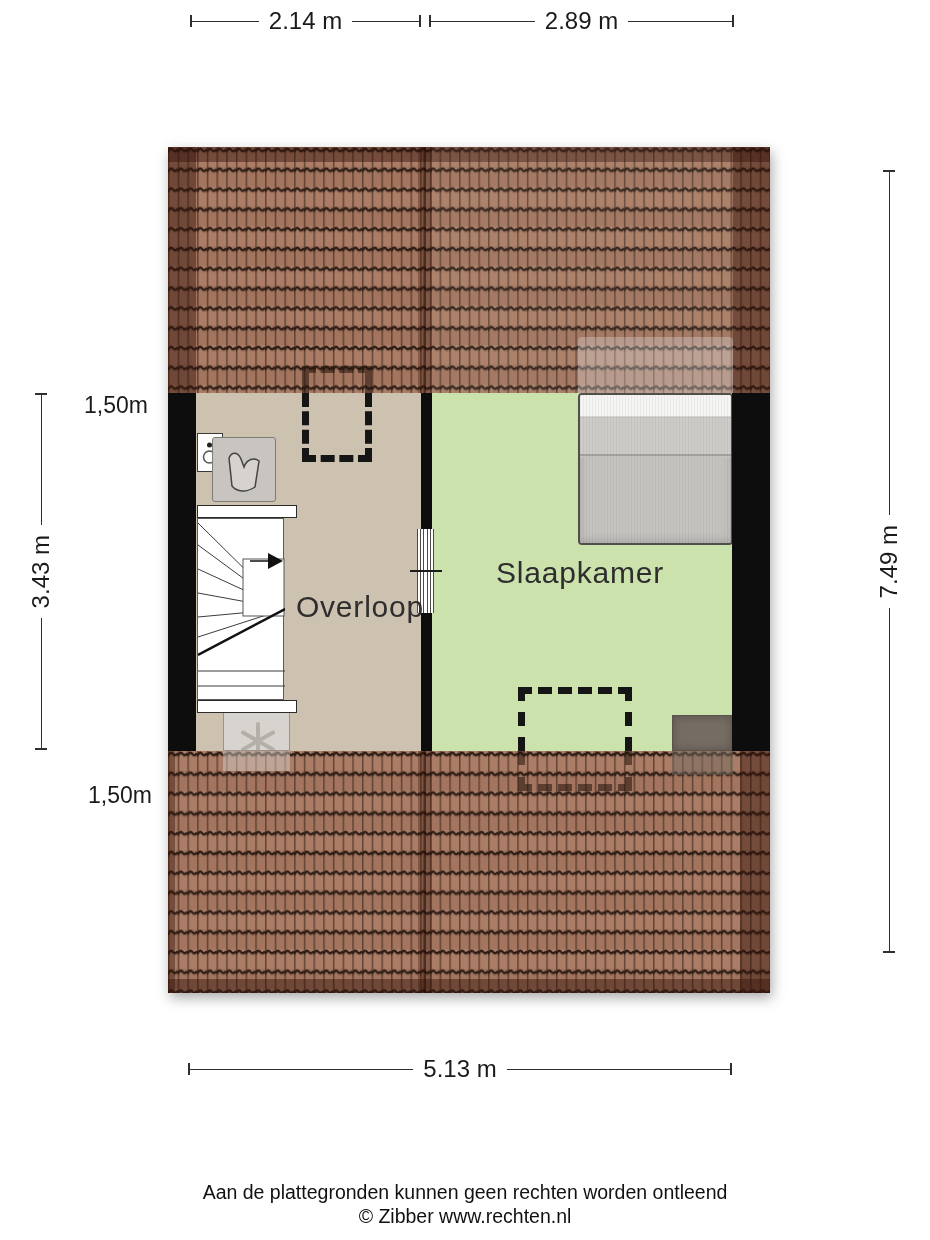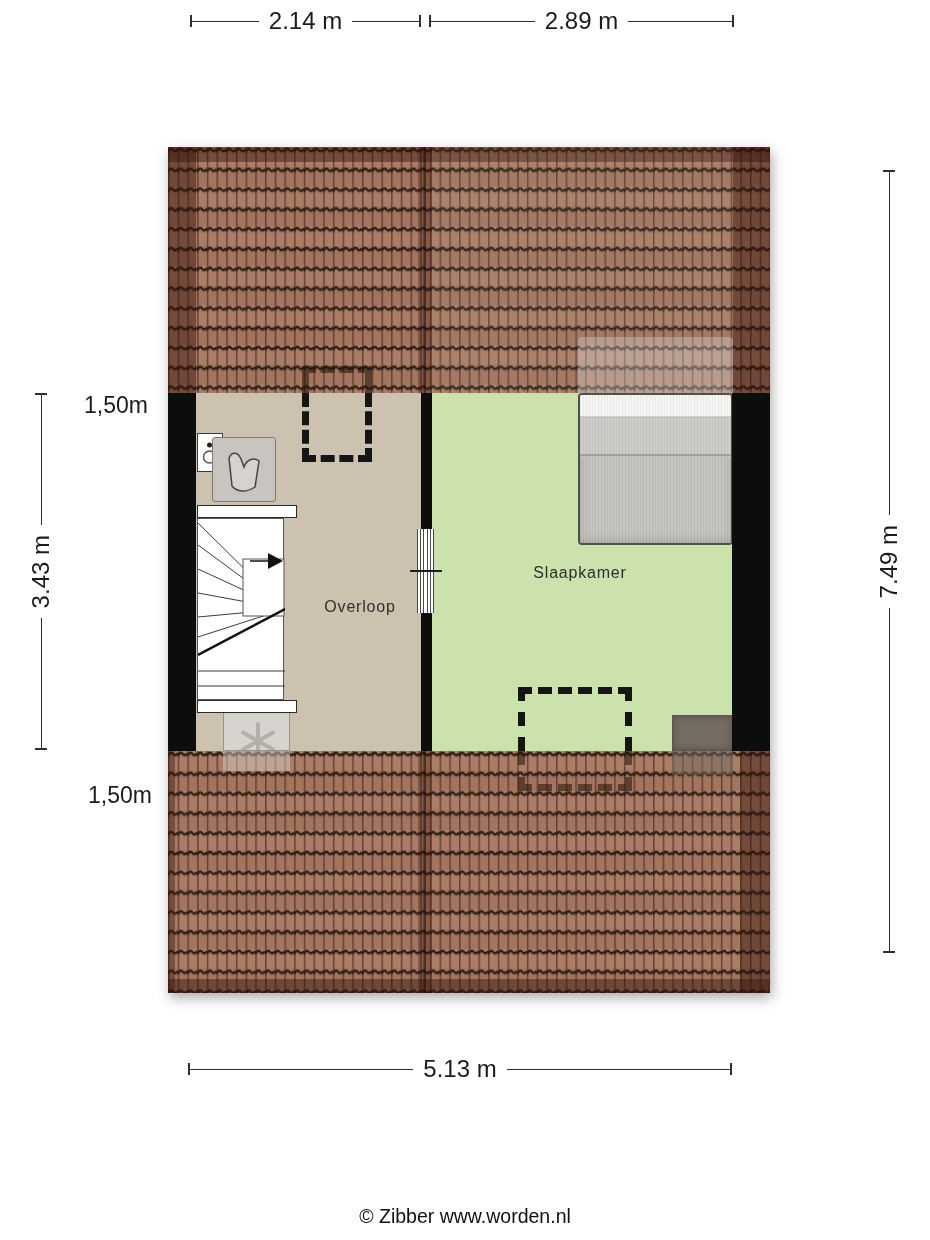--- a/index.html
+++ b/index.html
@@ -53,21 +53,21 @@
   .stair-cap{background:#ffffff;border:1.5px solid #2b2b2b;z-index:21;}
   .stair-body{left:29px;top:371px;width:87px;height:182px;background:#ffffff;border:1px solid #5a5a5a;z-index:20;}
   
   .boiler{left:29px;top:286px;width:26px;height:39px;background:#fdfdfd;border:1.5px solid #3a3a3a;z-index:20;}
   .appliance{left:44px;top:290px;width:64px;height:65px;background:#c8c4bf;border:1px solid #7e7b75;border-radius:3px;z-index:21;}
   .mv-unit{left:55px;top:565px;width:67px;height:39px;background:#d7d4cf;border:1px solid #96938d;z-index:20;overflow:hidden;}
   .mv-ghost{left:55px;top:604px;width:67px;height:20px;background:rgba(215,212,207,0.45);z-index:30;}
   .slab{left:504px;top:568px;width:61px;height:36px;background:#756c63;border:1px solid #5c544c;box-shadow:inset 0 0 8px rgba(0,0,0,0.25);z-index:20;}
   .slab-ghost{left:504px;top:604px;width:61px;height:24px;background:rgba(116,107,98,0.5);z-index:30;}
   
-  .room-label{position:absolute;transform:translate(-50%,-50%);font-size:16px;color:#2e2e2e;letter-spacing:0.8px;z-index:25;white-space:nowrap;}
+  .room-label{position:absolute;transform:translate(-50%,-50%);font-size:30px;color:#2e2e2e;letter-spacing:0.8px;z-index:25;white-space:nowrap;}
   
   .footer{position:absolute;left:0;width:100%;text-align:center;font-size:19.5px;color:#111111;}
 </style>
 </head>
 <body>
 
 <div class="page">
 
   <div class="hdim" style="left:190px;top:6px;width:231px;height:30px;">
     <span class="tick"></span>
@@ -223,15 +223,16 @@
   </div>
 
   <div class="hdim" style="left:188px;top:1053px;width:544px;height:32px;">
     <span class="tick"></span>
     <span class="seg"></span>
     <span class="lbl">5.13 m</span>
     <span class="seg"></span>
     <span class="tick"></span>
   </div>
 
-  <div class="footer" style="top:1205px;">© Zibber www.worden.nl</div>
+  <div class="footer" style="top:1181px;">Aan de plattegronden kunnen geen rechten worden ontleend</div>
+  <div class="footer" style="top:1205px;">© Zibber www.rechten.nl</div>
 
 </div>
 
 </body></html>

